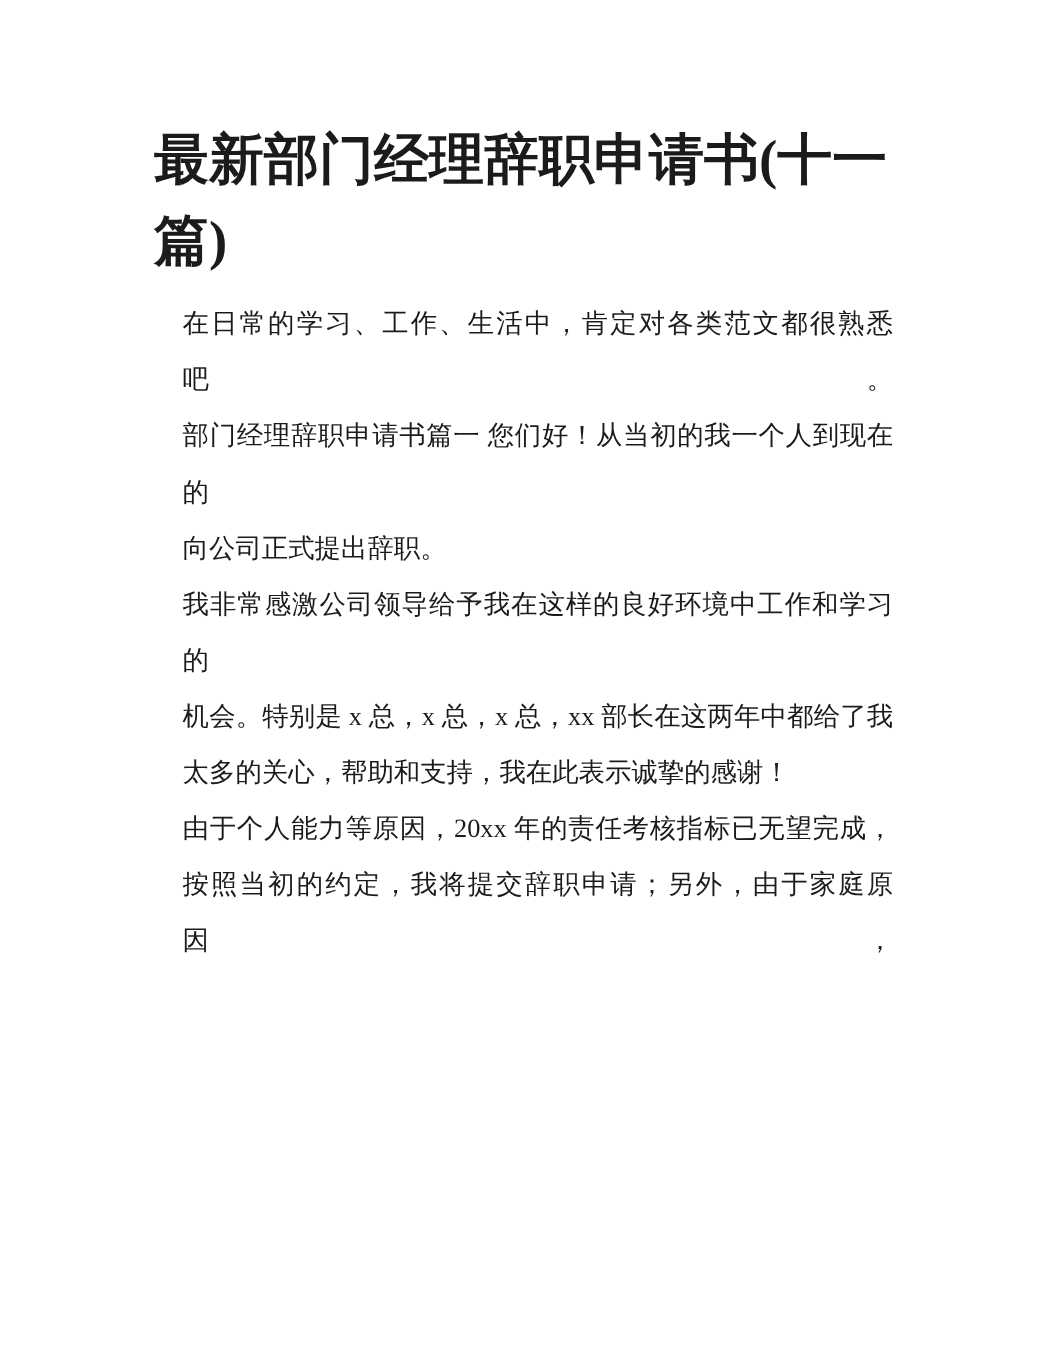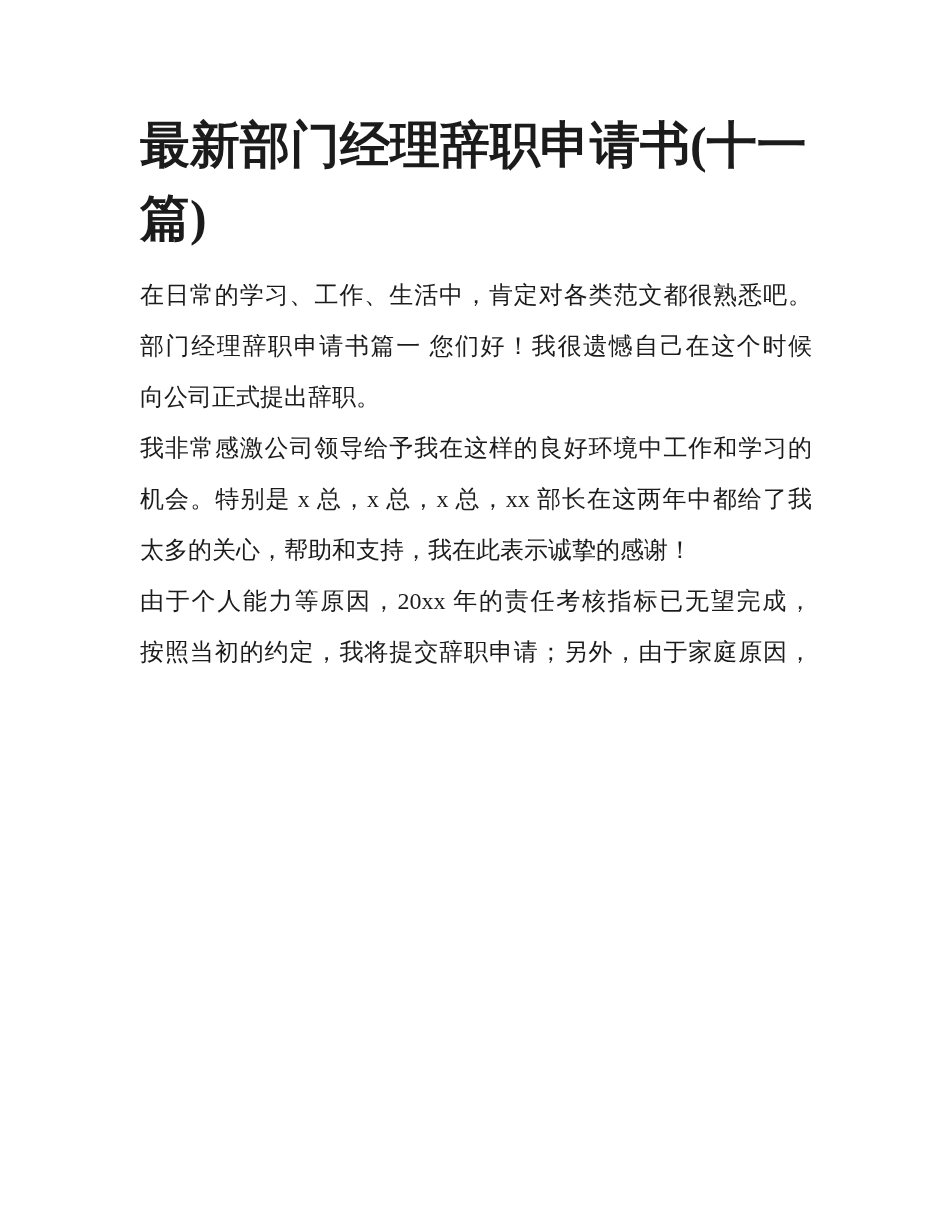--- a/index.html
+++ b/index.html
@@ -29,20 +29,21 @@
     letter-spacing: 0;
     text-align: left;
   }
   .doc-title .title-line {
     white-space: nowrap;
   }
   .doc-body {
     margin-top: 15px;
     font-size: 24px;
     line-height: 51px;
+    margin-left: 26px;
   }
   .text-line {
     text-align: justify;
     text-align-last: justify;
     text-justify: inter-character;
     white-space: normal;
   }
   .text-line.para-end {
     text-align-last: left;
   }
@@ -58,21 +59,21 @@
       <div class="title-line">篇)</div>
     </div>
 
     <div class="doc-body">
 
       <div>
         <div class="text-line">在日常的学习、工作、生活中，肯定对各类范文都很熟悉吧。</div>
       </div>
 
       <div>
-        <div class="text-line">部门经理辞职申请书篇一 您们好！我很遗憾自己在这个时候</div>
+        <div class="text-line">部门经理辞职申请书篇一 您们好！从当初的我一个人到现在的</div>
         <div class="text-line para-end">向公司正式提出辞职。</div>
       </div>
 
 
       <div>
         <div class="text-line">我非常感激公司领导给予我在这样的良好环境中工作和学习的</div>
         <div class="text-line">机会。特别是 x 总，x 总，x 总，xx 部长在这两年中都给了我</div>
         <div class="text-line para-end">太多的关心，帮助和支持，我在此表示诚挚的感谢！</div>
       </div>
 

